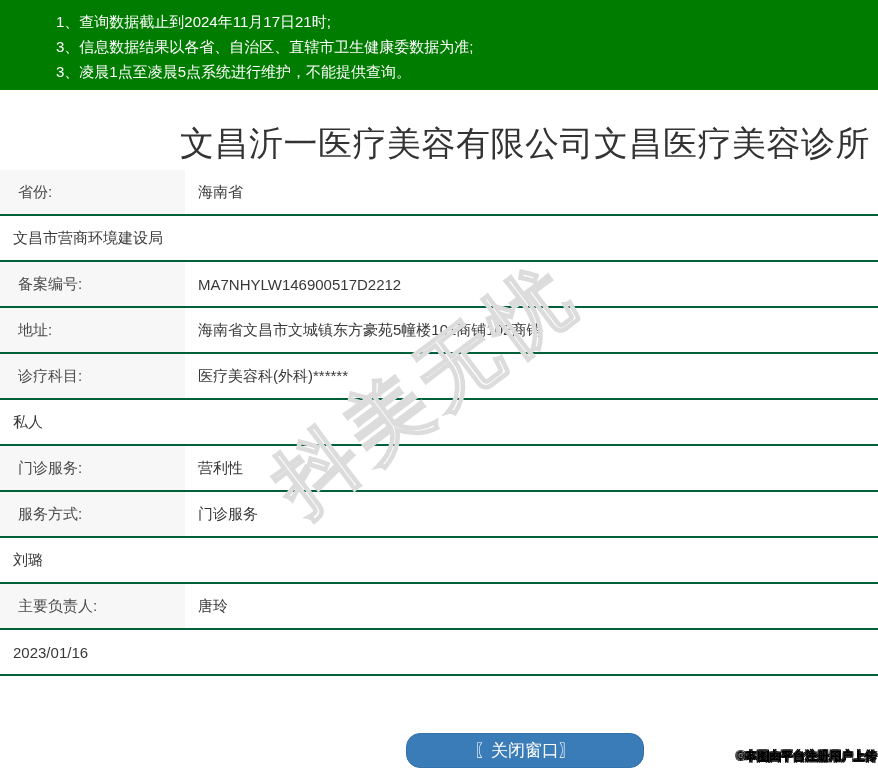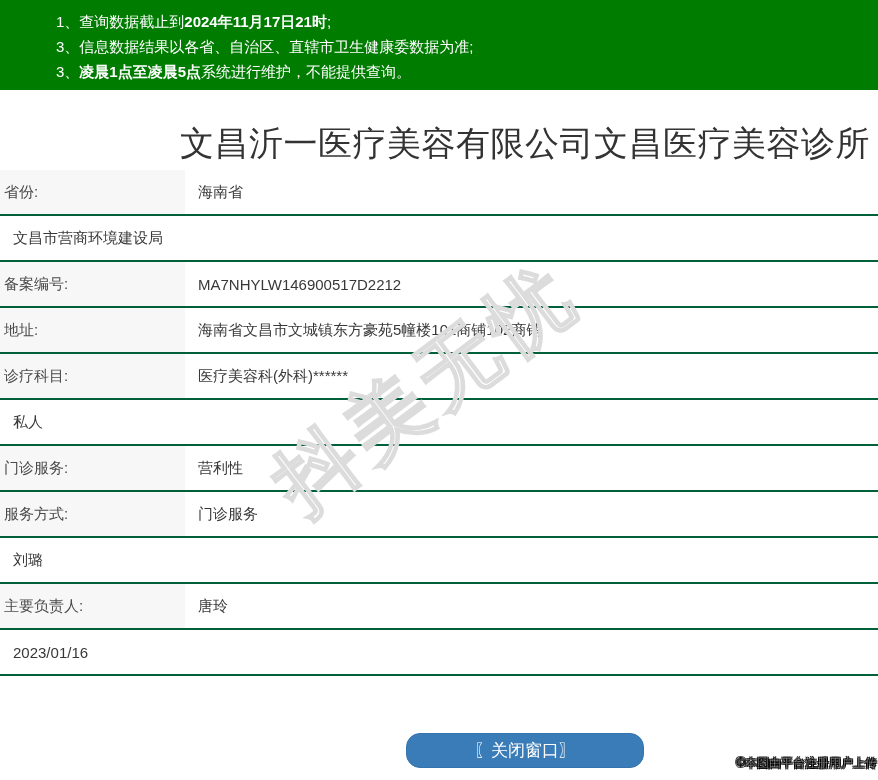--- a/index.html
+++ b/index.html
@@ -18,21 +18,21 @@
     background: #007c00;
     box-sizing: border-box;
     padding: 9px 0 0 56px;
   }
   .notice-line {
     color: #ffffff;
     font-size: 15px;
     line-height: 25px;
     white-space: nowrap;
   }
-  .notice-line .bold-seg { font-weight: 700; }
+  .notice-line .bold-seg { font-weight: 400; }
   
   .content { width: 1050px; }
   .page-title {
     margin: 31px 0 0 0;
     height: 49px;
     line-height: 44px;
     text-align: center;
     font-size: 34px;
     font-weight: 400;
     color: #333333;
@@ -46,21 +46,21 @@
     border-bottom: 2px solid #00603a;
     align-items: center;
   }
   .label-cell {
     width: 185px;
     align-self: stretch;
     background: #f7f7f7;
     display: flex;
     align-items: center;
     box-sizing: border-box;
-    padding-left: 4px;
+    padding-left: 18px;
     font-size: 15px;
     color: #4a4a4a;
   }
   .value-cell {
     flex: 1;
     padding-left: 13px;
     font-size: 15px;
     color: #383838;
   }
   
@@ -94,23 +94,23 @@
     white-space: nowrap;
     color: transparent;
     -webkit-text-stroke: 2px #dcdcdc;
     pointer-events: none;
     z-index: 10;
   }
   
   .upload-credit {
     position: absolute;
     right: 1px;
-    bottom: 8px;
+    bottom: 15px;
     font-size: 12px;
-    font-weight: 400;
+    font-weight: 700;
     color: #ffffff;
     -webkit-text-stroke: 0.5px #000000;
     text-shadow: -1px -1px 0 #000, 1px -1px 0 #000, -1px 1px 0 #000, 1px 1px 0 #000;
     z-index: 20;
     white-space: nowrap;
   }
 </style>
 </head>
 <body>
 

